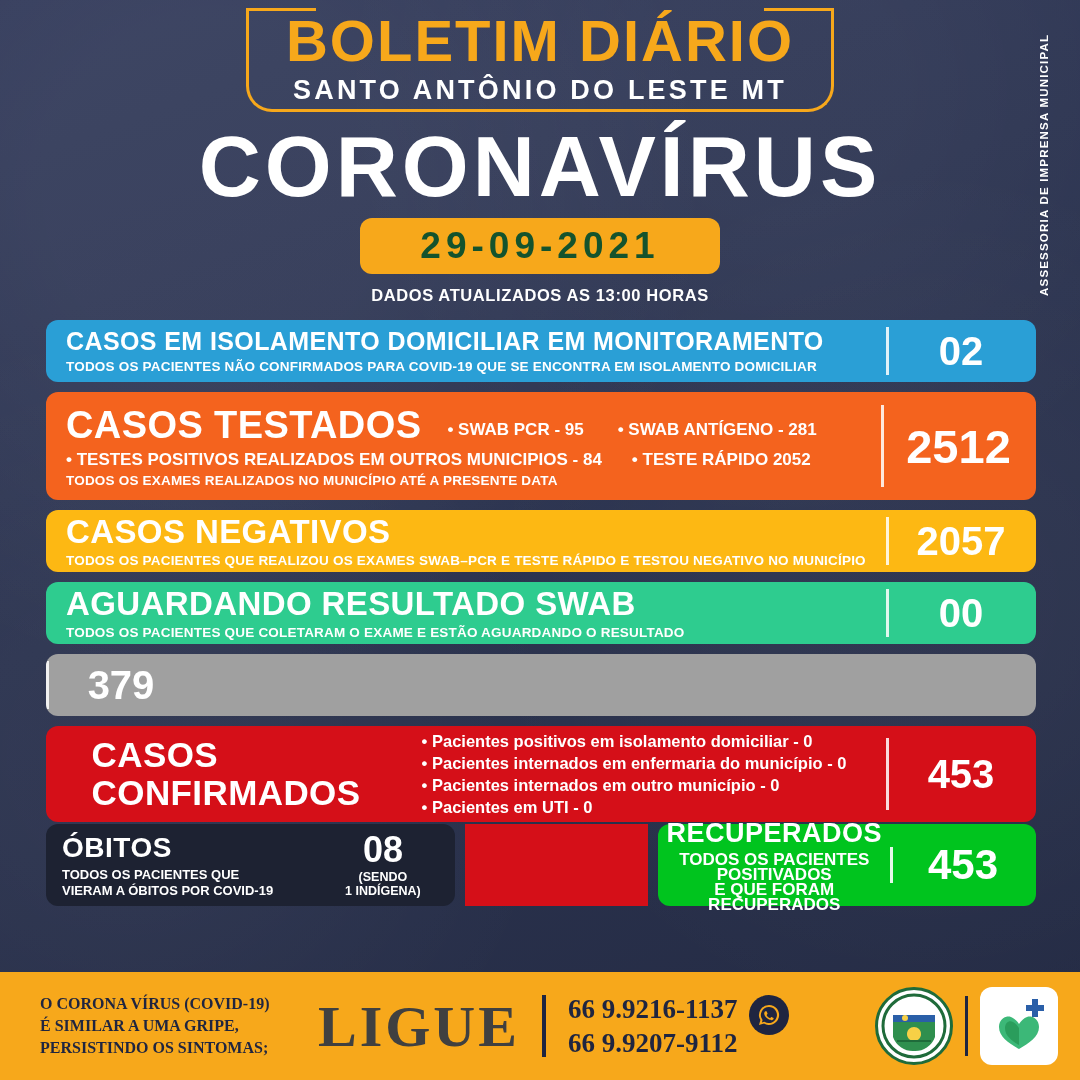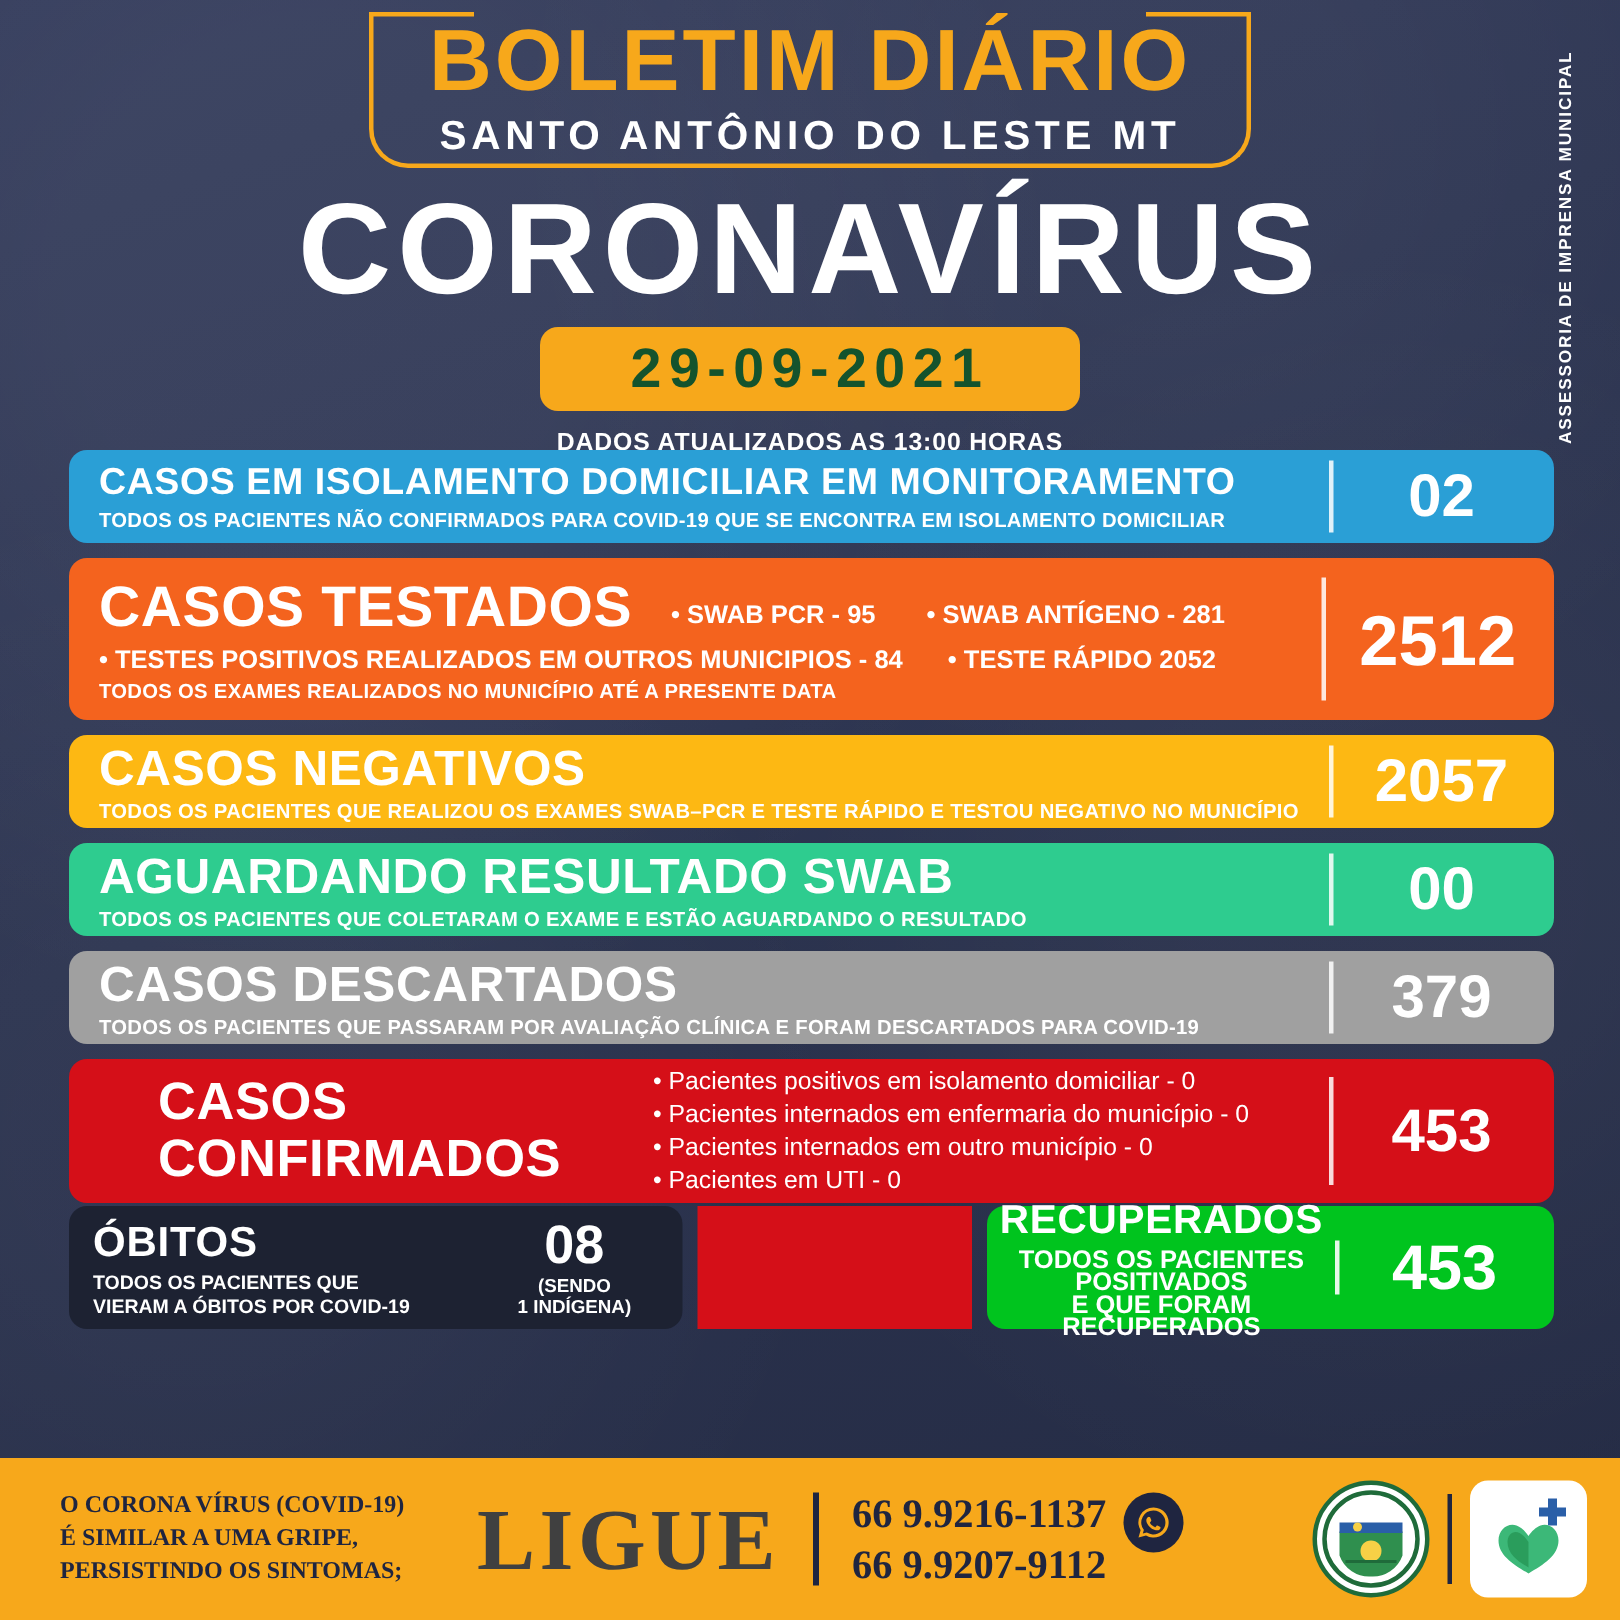--- a/index.html
+++ b/index.html
@@ -98,21 +98,21 @@
   }
   .updated {
     margin-top: 12px;
     color: #ffffff;
     font-size: 16.5px;
     font-weight: bold;
     letter-spacing: 0.6px;
   }
 
   
-  .rows { position: absolute; left: 46px; top: 300px; width: 990px; }
+  .rows { position: absolute; left: 46px; top: 320px; width: 990px; }
   .row {
     position: relative;
     display: flex;
     border-radius: 12px;
     margin-bottom: 10px;
     overflow: hidden;
   }
   .row .left {
     flex: 1;
     padding: 8px 14px 9px 20px;
@@ -167,21 +167,21 @@
   #row-aguardando .num { font-size: 40px; }
 
   #row-descartados { background: #a0a0a0; height: 62px; }
   #row-descartados .r-title { font-size: 33px; line-height: 36px; }
   #row-descartados .num { font-size: 40px; }
 
   #row-confirmados { background: #d50f18; height: 96px; }
   #row-confirmados .left { flex-direction: row; align-items: center; }
   #row-confirmados .r-title { font-size: 35px; line-height: 38px; width: 330px; }
   #row-confirmados .num { font-size: 40px; }
-  .conf-bullets { color:#fff; font-size: 16.5px; font-weight: normal; line-height: 22px; }
+  .conf-bullets { color:#fff; font-size: 16.5px; font-weight: bold; line-height: 22px; }
 
   
   .bottom-pair { display: flex; gap: 10px; margin-top: -8px; }
   #box-obitos {
     background: #1d2232;
     border-radius: 12px;
     width: 414px; height: 82px;
     display: flex; align-items: center;
     padding: 6px 12px 6px 16px;
   }
@@ -299,24 +299,20 @@
 
     <div class="row" id="row-aguardando">
       <div class="left">
         <div class="r-title">AGUARDANDO RESULTADO SWAB</div>
         <div class="r-sub">TODOS OS PACIENTES QUE COLETARAM O EXAME E ESTÃO AGUARDANDO O RESULTADO</div>
       </div>
       <div class="num">00</div>
     </div>
 
     <div class="row" id="row-descartados">
-      <div class="left">
-        <div class="r-title">CASOS DESCARTADOS</div>
-        <div class="r-sub">TODOS OS PACIENTES QUE PASSARAM POR AVALIAÇÃO CLÍNICA E FORAM DESCARTADOS PARA COVID-19</div>
-      </div>
       <div class="num">379</div>
     </div>
 
     <div class="row" id="row-confirmados">
       <div class="left">
         <div class="r-title">CASOS CONFIRMADOS</div>
         <div class="conf-bullets">
           <div>• Pacientes positivos em isolamento domiciliar - 0</div>
           <div>• Pacientes internados em enfermaria do município - 0</div>
           <div>• Pacientes internados em outro município - 0</div>

